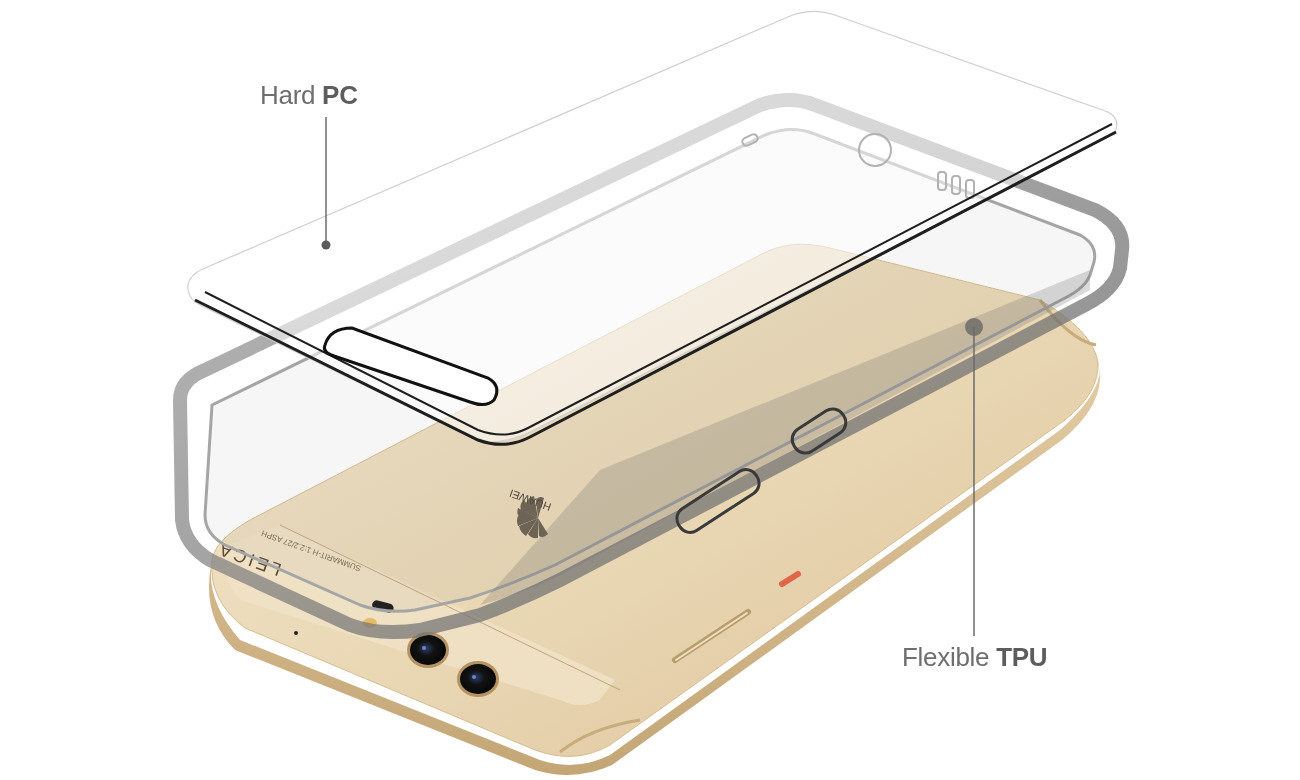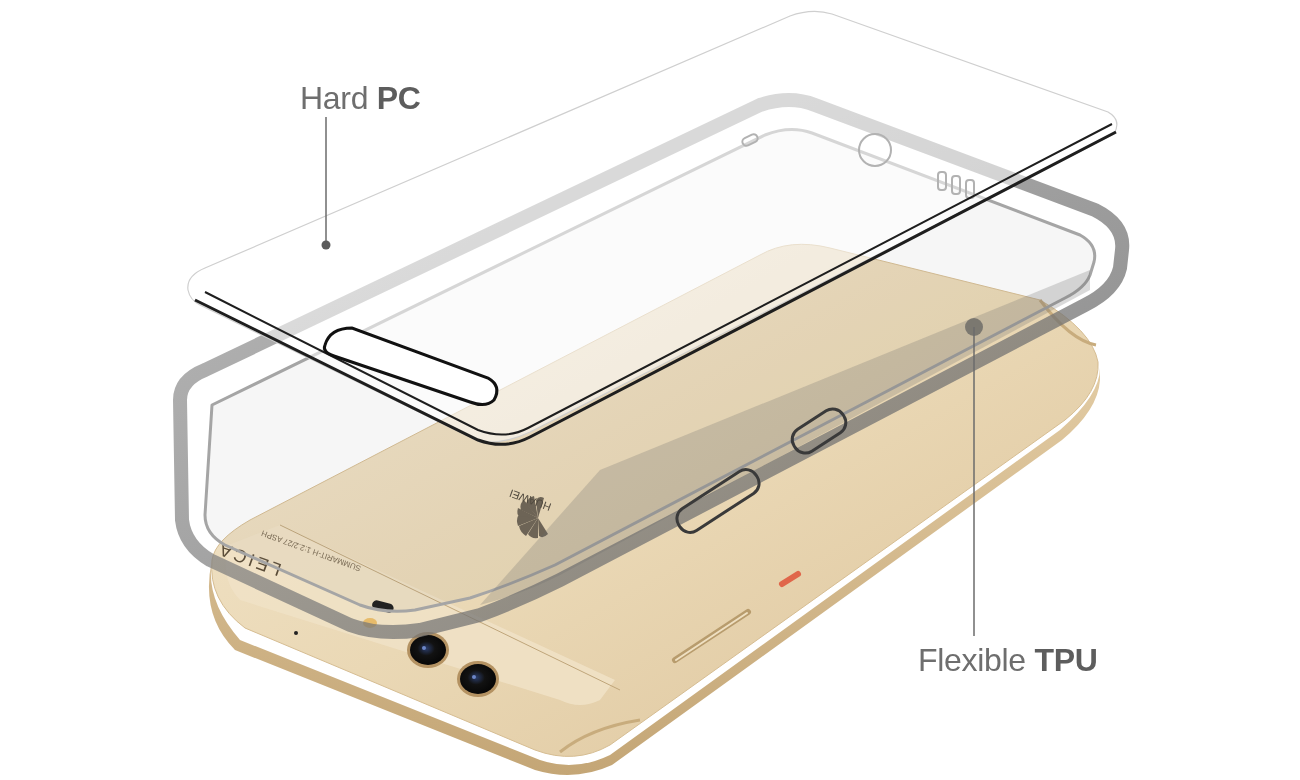--- a/index.html
+++ b/index.html
@@ -1,24 +1,24 @@
 <!DOCTYPE html>
 <html><head>
 <meta charset="utf-8">
 <style>
   html, body { margin: 0; padding: 0; background: #ffffff; }
   body { width: 1300px; height: 780px; overflow: hidden; position: relative;
          font-family: "Liberation Sans", sans-serif; }
   #scene { position: absolute; left: 0; top: 0; width: 1300px; height: 780px; }
-  .callout-label { position: absolute; font-size: 32px; color: #6e6e6e;
-                   letter-spacing: -0.3px; white-space: nowrap; margin-left: 40px; }
+  .callout-label { position: absolute; font-size: 26px; color: #6e6e6e;
+                   letter-spacing: -0.3px; white-space: nowrap; }
   .callout-label .light { font-weight: 400; }
   .callout-label .bold { font-weight: 700; color: #5d5d5d; }
   #label-hard-pc { left: 260px; top: 80px; }
-  #label-tpu { left: 878px; top: 642px; }
+  #label-tpu { left: 902px; top: 642px; }
   .brand-text { font-family: "Liberation Sans", sans-serif; }
 </style>
 </head>
 <body>
 
 <svg id="scene" viewBox="0 0 1300 780" xmlns="http://www.w3.org/2000/svg">
   <defs>
     <linearGradient id="goldBody" x1="0" y1="0" x2="1" y2="1">
       <stop offset="0" stop-color="#f4e8cf"></stop>
       <stop offset="0.5" stop-color="#ead8b5"></stop>

